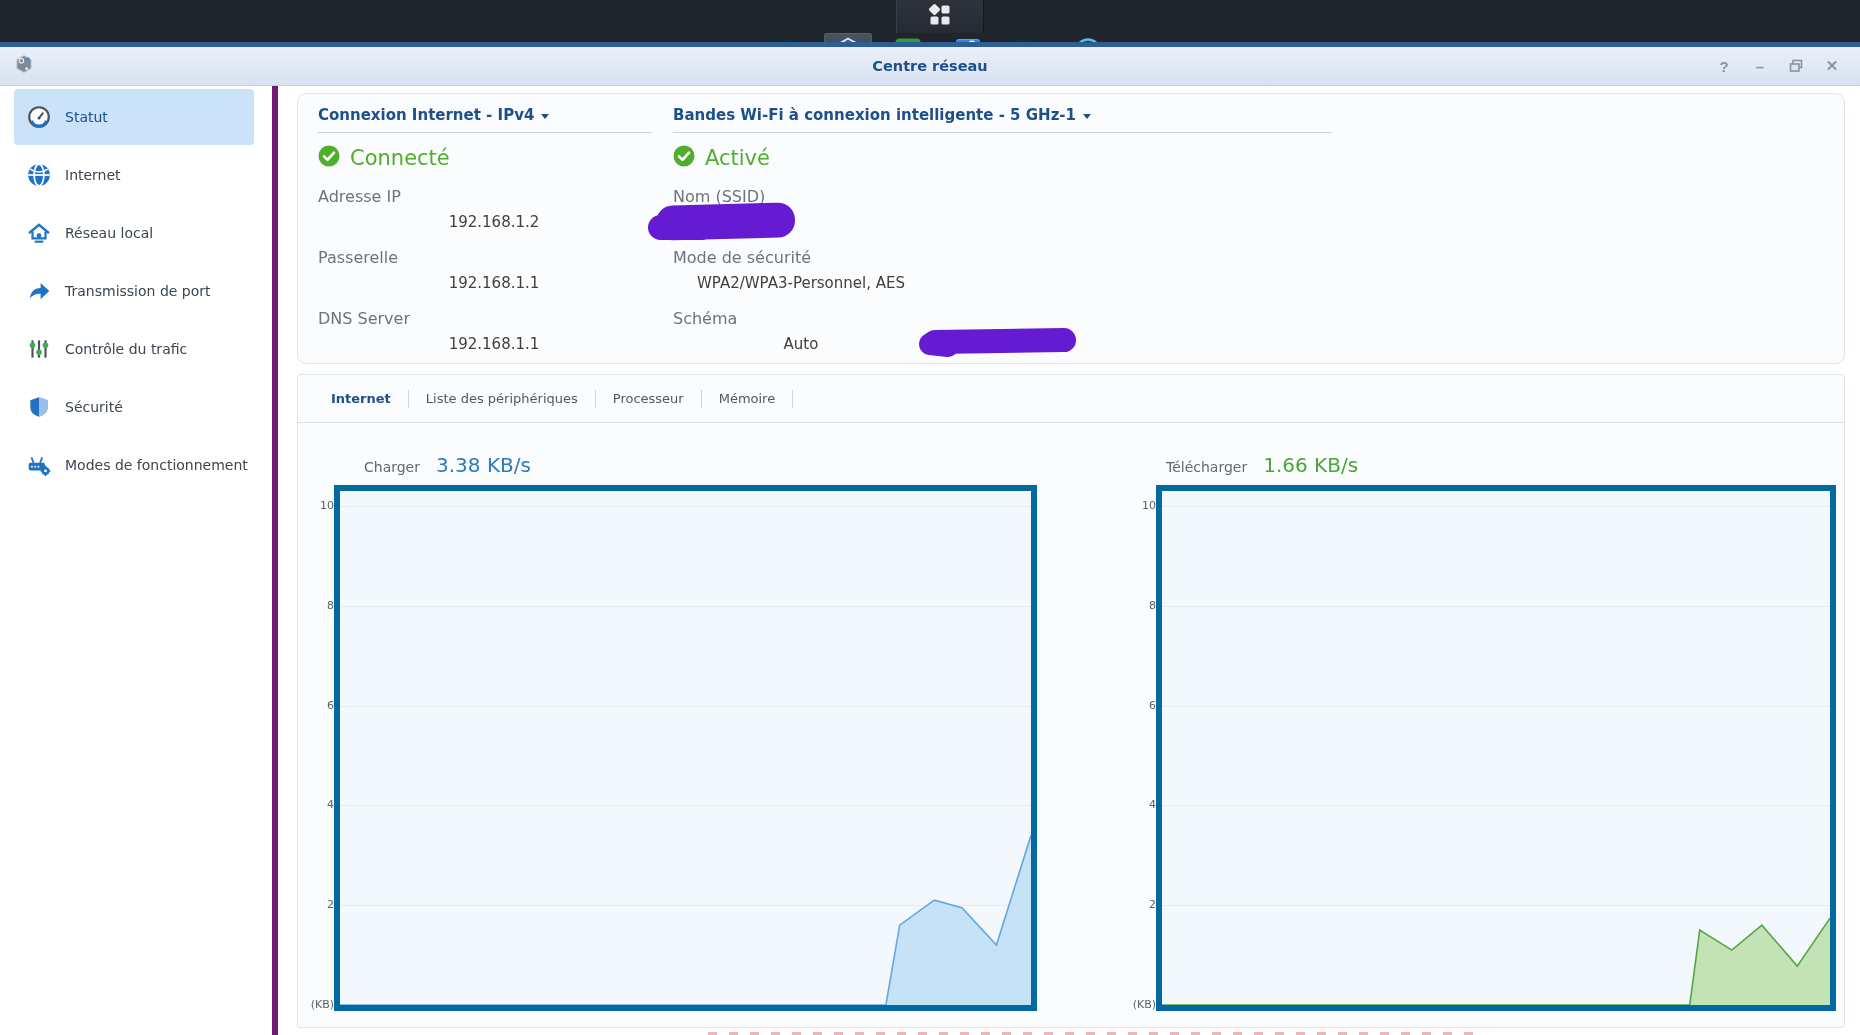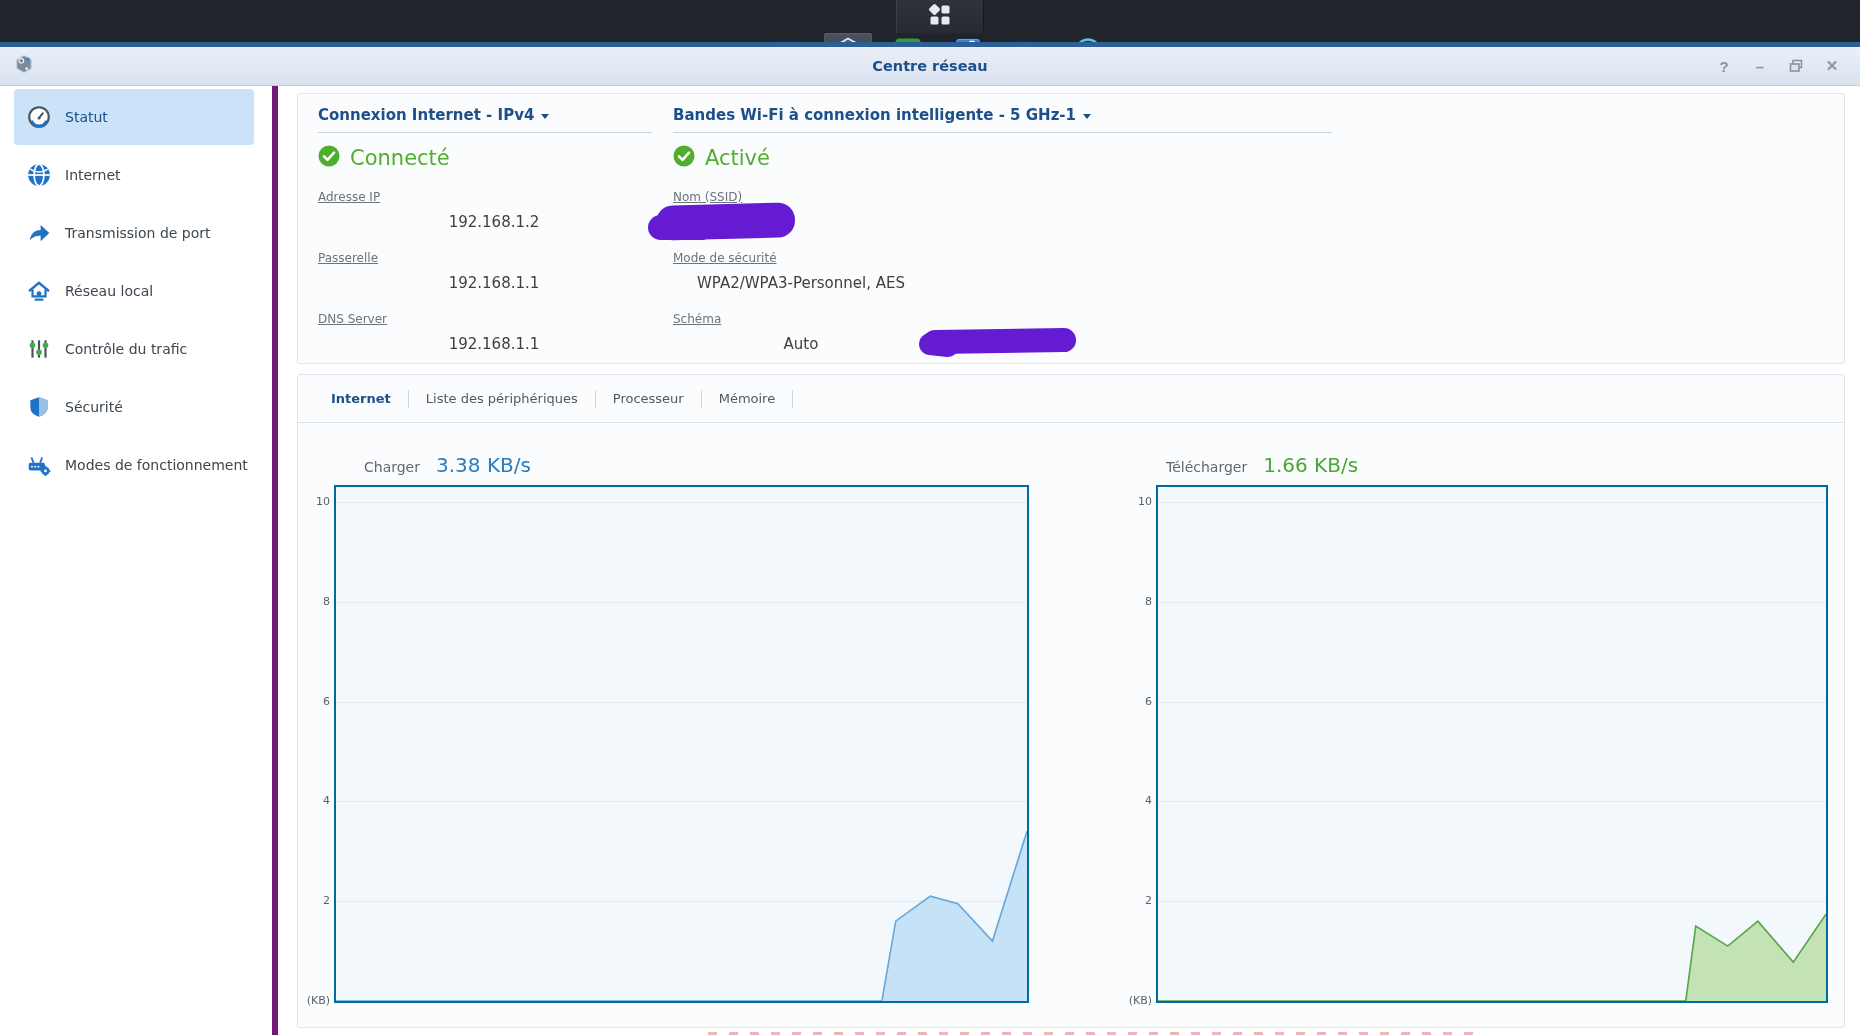--- a/index.html
+++ b/index.html
@@ -38,35 +38,35 @@
   .sidebar{width:278px;background:#fff;border-right:6px solid #701a75;padding-top:3px;box-sizing:border-box;}
   .side-item{display:flex;align-items:center;gap:13px;height:56px;margin:0 18px 2px 14px;
     padding-left:12px;border-radius:4px;cursor:pointer;color:#3b4650;font-size:14px;}
   .side-item.selected{background:#cbe3f8;color:#1d4f8b;}
   .side-item .sicon{width:26px;height:26px;flex:0 0 26px;display:flex;align-items:center;justify-content:center;}
   .side-item .slabel{line-height:18px;}
 
   
   .content{position:relative;flex:1;background:#fff;}
   .panel{position:absolute;background:#fbfcfe;border:1px solid #dee5ee;border-radius:3px;box-sizing:border-box;}
-  .panel-status{left:19px;top:7px;right:15px;height:271px;}
+  .panel-status{left:19px;top:7px;right:15px;height:271px;border-radius:9px;}
   .panel-monitor{left:19px;top:288px;right:15px;height:654px;}
 
   .col-internet{position:absolute;left:20px;top:10px;width:352px;}
   .col-wifi{position:absolute;left:375px;top:10px;right:20px;}
   .sec-head{display:flex;align-items:center;gap:7px;color:#1d4f8b;font-size:15px;font-weight:bold;
     line-height:22px;cursor:pointer;background:none;border:none;padding:0;font-family:inherit;}
   .caret{width:0;height:0;border-left:4.5px solid transparent;border-right:4.5px solid transparent;
     border-top:5px solid #1d4f8b;margin-top:2px;}
   .sec-hr{border:none;border-top:1px solid #c8d2de;margin:6px 0 0 0;}
   .status-line{display:flex;align-items:center;gap:10px;margin-top:10px;height:30px;
     font-size:21px;color:#4fae2c;}
   .fields{margin-top:15px;}
   .field{margin-bottom:18px;}
-  .field .flabel{font-size:12px;color:#6d737b;line-height:18px;margin-bottom:7px;text-decoration:underline;}
+  .field .flabel{font-size:16px;color:#6d737b;line-height:18px;margin-bottom:7px;}
   .field .fvalue{font-size:15px;color:#404040;line-height:18px;min-height:18px;text-align:center;}
   .wifi-grid{display:flex;}
   .wifi-colA{width:256px;}
   .wifi-colB{flex:1;}
 
   .redact{position:absolute;background:#651bd2;}
   .redact-ssid{left:358px;top:110px;width:139px;height:35px;border-radius:17px;transform:rotate(-1.5deg);}
   .redact-ssid2{left:350px;top:121px;width:66px;height:25px;border-radius:13px;}
   .redact-mac{left:625px;top:235px;width:153px;height:24px;border-radius:12px;transform:rotate(-0.8deg);}
   .redact-mac2{left:621px;top:240px;width:40px;height:22px;border-radius:11px;transform:rotate(6deg);}
@@ -78,21 +78,21 @@
     font-size:13px;color:#515860;padding:0 17px;height:47px;}
   .tab.active{color:#1d4f8b;font-weight:bold;}
   .vsep{width:1px;height:18px;background:#d2d7dd;}
 
   
   .chart-head{position:absolute;top:78px;display:flex;align-items:baseline;gap:16px;}
   .chart-head .clabel{font-size:14px;color:#63686f;}
   .chart-head .cvalue{font-size:20px;}
   .cvalue.blue{color:#2a7cc0;}
   .cvalue.green{color:#49a733;}
-  .plot{position:absolute;top:110px;height:514px;background:#f3f8fc;border:2px solid #0369a1;}
+  .plot{position:absolute;top:110px;height:514px;background:#f3f8fc;border:6px solid #0369a1;}
   .plot0{left:36px;width:691px;}
   .plot1{left:858px;width:668px;}
   .head0{left:66px;}
   .head1{left:868px;}
   .gridline{position:absolute;left:0;right:0;height:1px;background:#e4eaef;}
   .ytick{position:absolute;left:-34px;width:28px;text-align:right;font-size:11px;color:#5b6167;line-height:14px;}
   .ytick.unit{left:-44px;width:38px;top:auto;bottom:-7px;}
   .series{position:absolute;left:0;top:0;width:100%;height:100%;}
 
   .bottom-artifact{position:absolute;left:430px;bottom:0;width:770px;height:3px;opacity:.4;
@@ -273,35 +273,35 @@
               <ellipse cx="12" cy="12" rx="4.5" ry="10" fill="none" stroke="#fff" stroke-width="1.6"></ellipse>
               <line x1="2" y1="12" x2="22" y2="12" stroke="#fff" stroke-width="1.6"></line>
               <path d="M4 6.5 a13 13 0 0 0 16 0" fill="none" stroke="#fff" stroke-width="1.4"></path>
             </svg>
           </span>
           <span class="slabel">Internet</span>
         </div>
         <div class="side-item">
           <span class="sicon">
             <svg width="26" height="26" viewBox="0 0 24 24">
-              <path d="M3.5 19 C4.5 11.5 9 9.5 13.5 9.3 V4.5 L21.5 12 L13.5 19.5 V14.5 C9.5 14.5 6 15.5 3.5 19 Z" fill="#1f72c6"></path>
-            </svg>
-          </span>
-          <span class="slabel">Transmission de port</span>
-        </div>
-        <div class="side-item">
-          <span class="sicon">
-            <svg width="26" height="26" viewBox="0 0 24 24">
               <path d="M3.5 11.5 L12 4.5 L20.5 11.5" fill="none" stroke="#1f72c6" stroke-width="2.2" stroke-linecap="round"></path>
               <path d="M6 10.5 V17 H18 V10.5" fill="none" stroke="#1f72c6" stroke-width="2"></path>
               <circle cx="12" cy="14.5" r="2.2" fill="#1f72c6"></circle>
               <line x1="8" y1="20" x2="16" y2="20" stroke="#1f72c6" stroke-width="2"></line>
             </svg>
           </span>
           <span class="slabel">Réseau local</span>
+        </div>
+        <div class="side-item">
+          <span class="sicon">
+            <svg width="26" height="26" viewBox="0 0 24 24">
+              <path d="M3.5 19 C4.5 11.5 9 9.5 13.5 9.3 V4.5 L21.5 12 L13.5 19.5 V14.5 C9.5 14.5 6 15.5 3.5 19 Z" fill="#1f72c6"></path>
+            </svg>
+          </span>
+          <span class="slabel">Transmission de port</span>
         </div>
         <div class="side-item">
           <span class="sicon">
             <svg width="26" height="26" viewBox="0 0 24 24">
               <line x1="6" y1="4" x2="6" y2="20" stroke="#49535e" stroke-width="2"></line>
               <line x1="12" y1="4" x2="12" y2="20" stroke="#49535e" stroke-width="2"></line>
               <line x1="18" y1="4" x2="18" y2="20" stroke="#49535e" stroke-width="2"></line>
               <circle cx="6" cy="8.5" r="2.6" fill="#3fae49"></circle>
               <circle cx="12" cy="15" r="2.6" fill="#3fae49"></circle>
               <circle cx="18" cy="8.5" r="2.6" fill="#3fae49"></circle>

